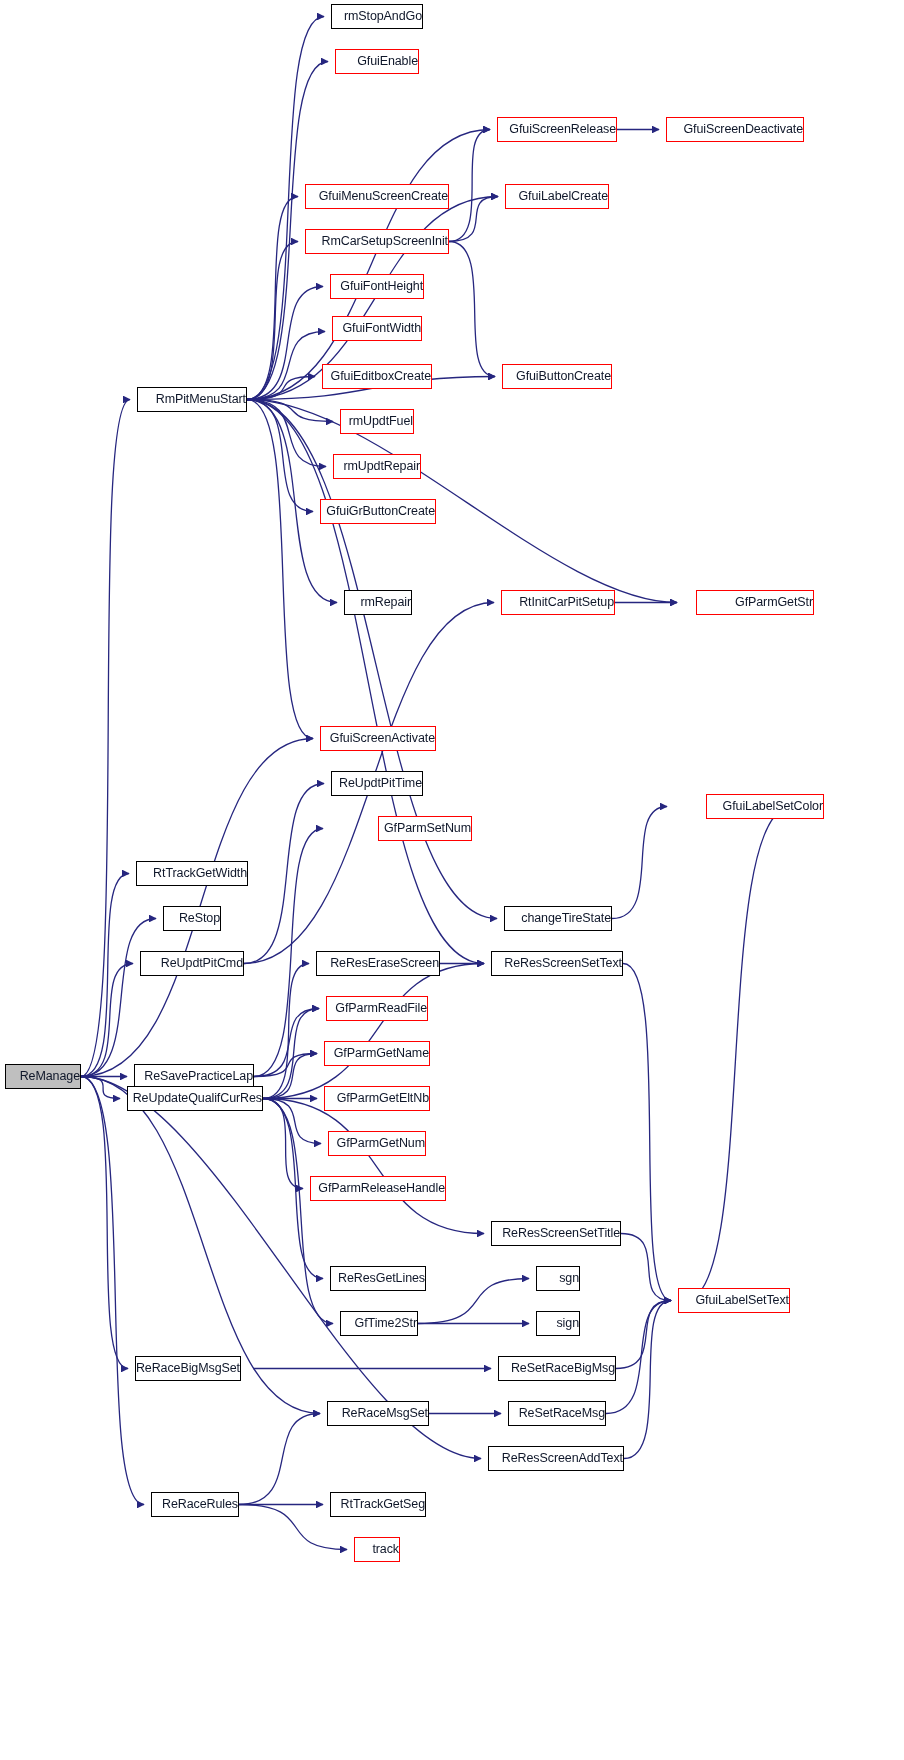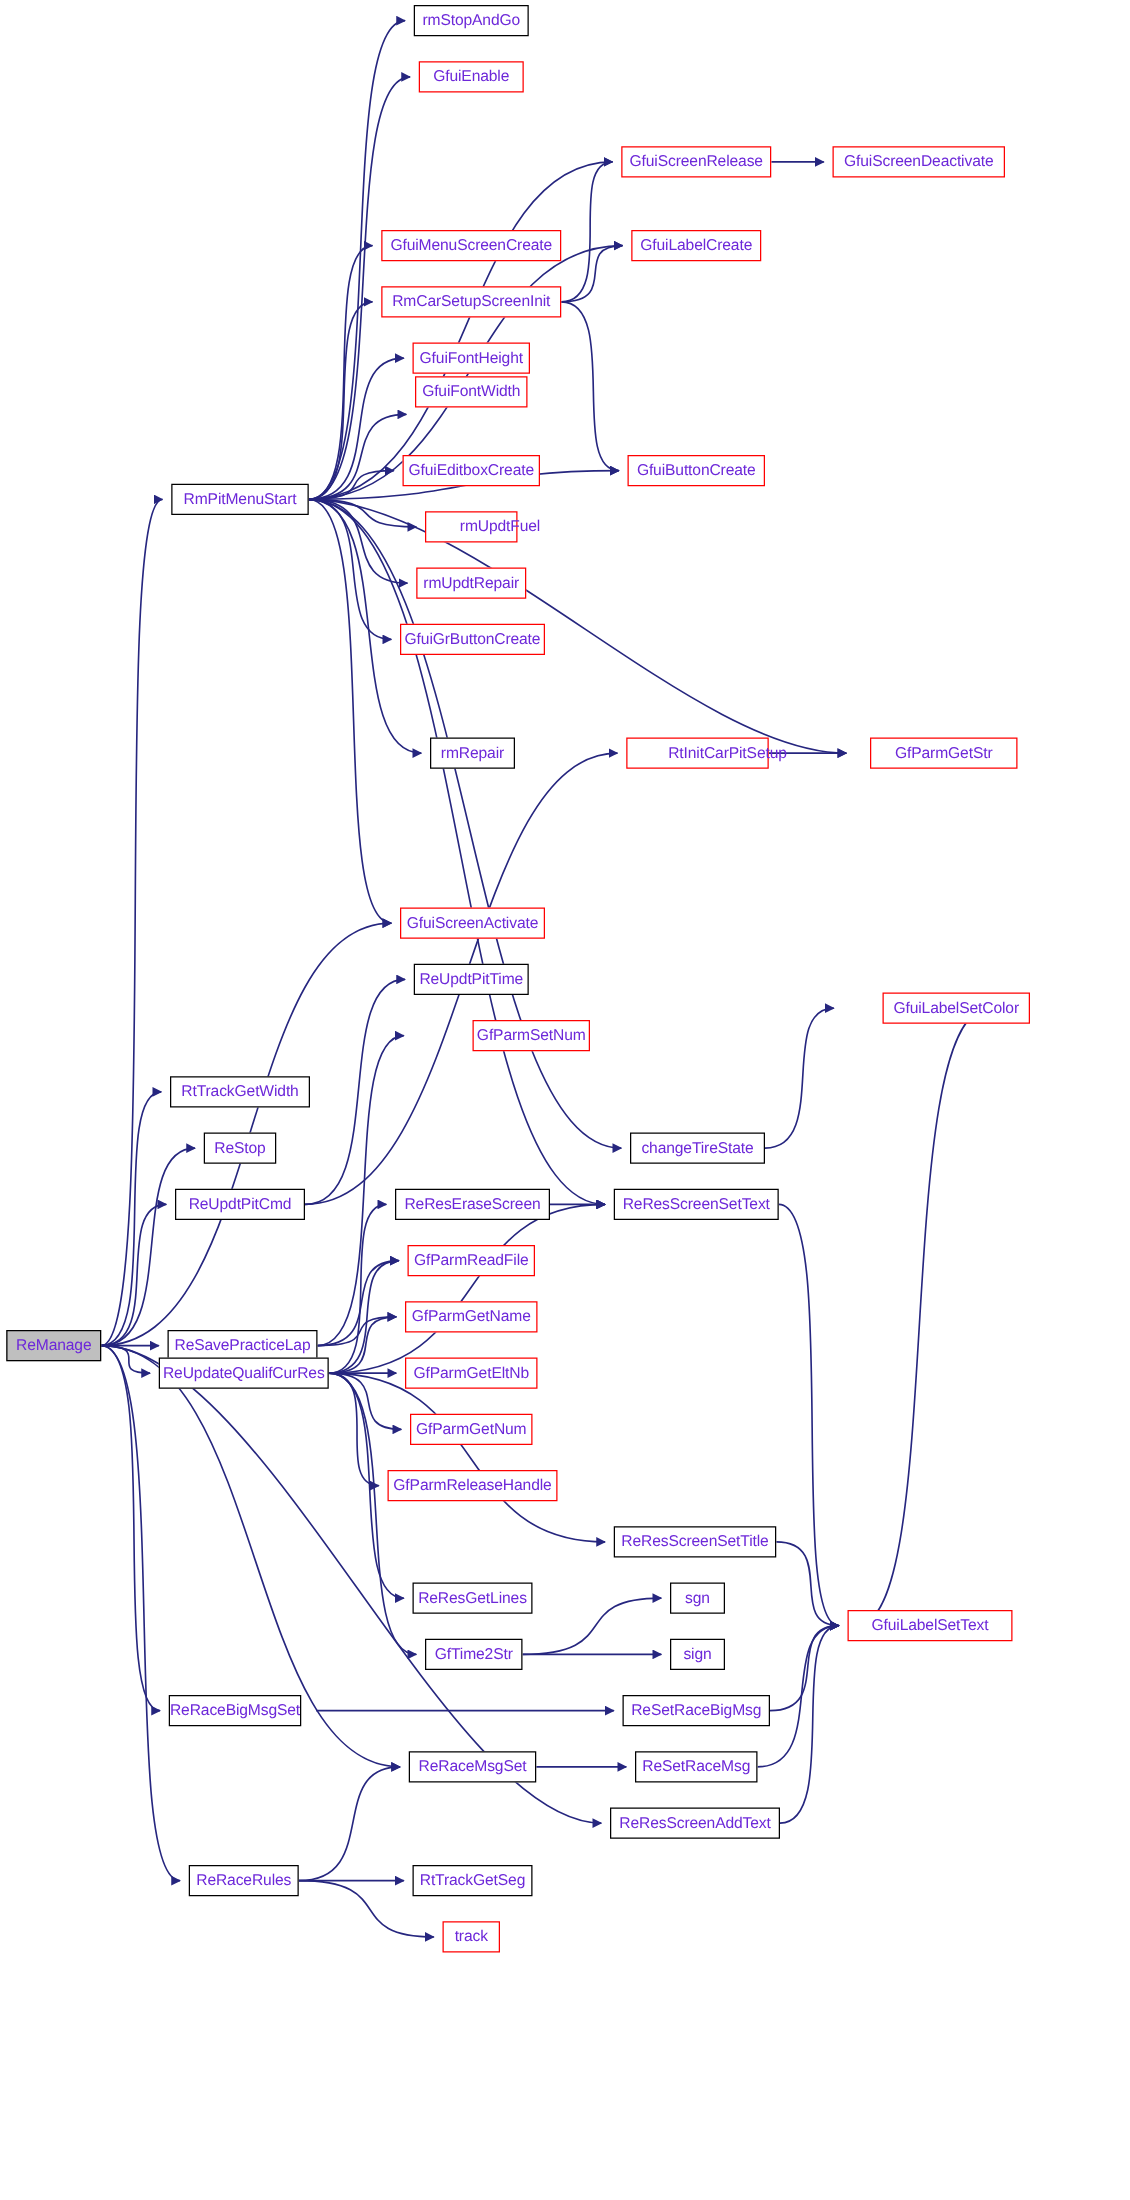--- a/index.html
+++ b/index.html
@@ -21,25 +21,25 @@
     top: 0;
     width: 904px;
     height: 1760px;
     pointer-events: none;
   }
   .node {
     position: absolute;
     box-sizing: border-box;
     display: flex;
     align-items: center;
-    justify-content: center;
+    justify-content: flex-end;
     height: 25px;
     border: 1px solid #000000;
     background: #ffffff;
-    color: #6d28d9;
+    color: #0f172a;
     font-size: 12.5px;
     line-height: 1;
     white-space: nowrap;
     letter-spacing: -0.1px;
   }
   .node.red {
     border-color: #ff0000;
   }
   .node.current {
     background: #bfbfbf;
@@ -141,21 +141,21 @@
       </div>
       <div class="node red" style="left: 505px; top: 184px; width: 104px;">
         <span>GfuiLabelCreate</span>
       </div>
       <div class="node red" style="left: 305px; top: 229px; width: 144px;">
         <span>RmCarSetupScreenInit</span>
       </div>
       <div class="node red" style="left: 330px; top: 274px; width: 94px;">
         <span>GfuiFontHeight</span>
       </div>
-      <div class="node red" style="left: 332px; top: 301px; width: 90px;">
+      <div class="node red" style="left: 332px; top: 316px; width: 90px;">
         <span>GfuiFontWidth</span>
       </div>
       <div class="node red" style="left: 322px; top: 364px; width: 110px;">
         <span>GfuiEditboxCreate</span>
       </div>
       <div class="node red" style="left: 502px; top: 364px; width: 110px;">
         <span>GfuiButtonCreate</span>
       </div>
       <div class="node" style="left: 137px; top: 387px; width: 110px;">
         <span>RmPitMenuStart</span>
@@ -240,21 +240,21 @@
       </div>
       <div class="node" style="left: 536px; top: 1266px; width: 44px;">
         <span>sgn</span>
       </div>
       <div class="node" style="left: 340px; top: 1311px; width: 78px;">
         <span>GfTime2Str</span>
       </div>
       <div class="node" style="left: 536px; top: 1311px; width: 44px;">
         <span>sign</span>
       </div>
-      <div class="node red" style="left: 678px; top: 1288px; width: 132px;">
+      <div class="node red" style="left: 678px; top: 1288px; width: 112px;">
         <span>GfuiLabelSetText</span>
       </div>
       <div class="node" style="left: 135px; top: 1356px; width: 106px;">
         <span>ReRaceBigMsgSet</span>
       </div>
       <div class="node" style="left: 498px; top: 1356px; width: 118px;">
         <span>ReSetRaceBigMsg</span>
       </div>
       <div class="node" style="left: 327px; top: 1401px; width: 102px;">
         <span>ReRaceMsgSet</span>

